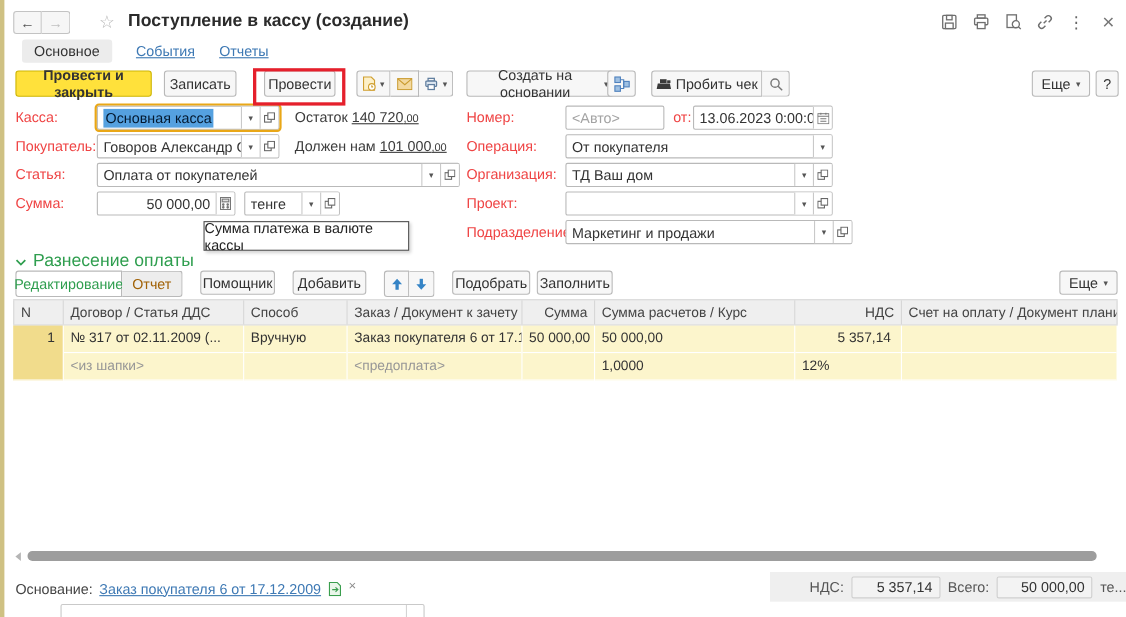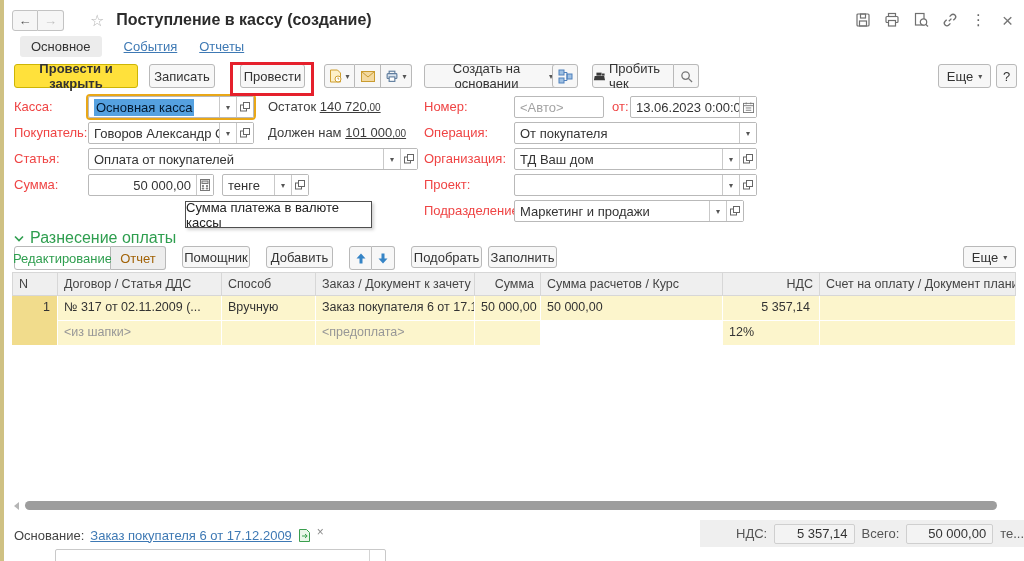--- a/index.html
+++ b/index.html
@@ -186,21 +186,21 @@
   <button class="btn" style="left:552px; width:26px;">
     <svg width="15" height="15" viewBox="0 0 15 15">
         <rect x="1" y="1" width="5" height="5" fill="#9fc0e2" stroke="#4f81bd"></rect>
         <rect x="9" y="5" width="5" height="5" fill="#9fc0e2" stroke="#4f81bd"></rect>
         <rect x="1" y="9" width="5" height="5" fill="#9fc0e2" stroke="#4f81bd"></rect>
         <path d="M6 3.5 h3 v8 h-3" fill="none" stroke="#4f81bd"></path>
       </svg>
   </button>
 
   <div class="seggrp" style="left:592px;">
-    <span class="seg" style="width:82px;align-items:center;">
+    <span class="seg" style="width:101px;align-items:center;">
       <svg width="15" height="11" viewBox="0 0 15 11">
           <path d="M2 5 h11 l1 5 h-13 z" fill="#3a3a3a"></path>
           <rect x="4" y="1" width="6" height="3.5" fill="#3a3a3a"></rect>
           <rect x="10.5" y="2" width="3" height="2.5" fill="#3a3a3a"></rect>
         </svg>
       <span>Пробить чек</span>
     </span>
     <span class="seg" style="width:25px;">
       <svg width="13" height="13" viewBox="0 0 14 14" fill="none" stroke="#777" stroke-width="1.4">
           <circle cx="6" cy="6" r="4"></circle>
@@ -359,21 +359,21 @@
     </span>
   <span class="fld-btn">
       <svg width="10" height="10" viewBox="0 0 10 10" fill="#fff" stroke="#666">
         <rect x="0.5" y="3" width="6" height="6"></rect>
         <rect x="3.5" y="0.5" width="6" height="6"></rect>
       </svg>
     </span>
 </div>
 
 <span class="lbl" style="left:424px; top:200px;">Подразделение:</span>
-<div class="fld" style="left:514px; top:200px; width:230px;">
+<div class="fld" style="left:514px; top:200px; width:261px;">
   <div class="fld-in">
       <span>Маркетинг и продажи</span>
     </div>
   <span class="fld-btn">
       <span>▾</span>
     </span>
   <span class="fld-btn">
       <svg width="10" height="10" viewBox="0 0 10 10" fill="#fff" stroke="#666">
         <rect x="0.5" y="3" width="6" height="6"></rect>
         <rect x="3.5" y="0.5" width="6" height="6"></rect>
@@ -441,20 +441,21 @@
     <div class="col c3">
       <div class="cell">Заказ покупателя 6 от 17.12.2009</div>
       <div class="cell grey">&lt;предоплата&gt;</div>
     </div>
     <div class="col c4">
       <div class="cell r">50 000,00</div>
       <div class="cell r"></div>
     </div>
     <div class="col c5">
       <div class="cell">50 000,00</div>
+      <div class="cell">1,0000</div>
     </div>
     <div class="col c6">
       <div class="cell r">5 357,14</div>
       <div class="cell" style="text-align:left;">12%</div>
     </div>
     <div class="col c7">
       <div class="cell"></div>
       <div class="cell"></div>
     </div>
   </div>

